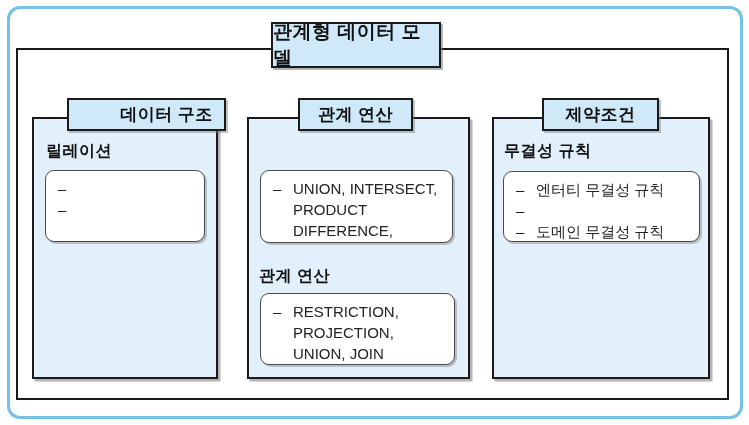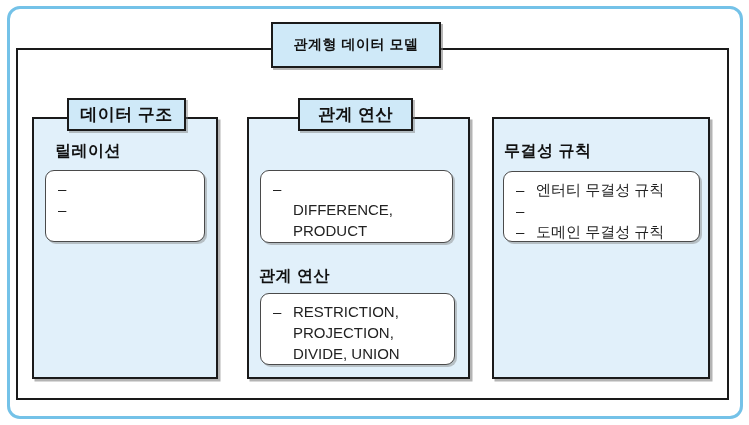--- a/index.html
+++ b/index.html
@@ -34,21 +34,21 @@
   }
   
   .title-box {
     position: absolute;
     left: 271px; top: 22px;
     width: 166px; height: 42px;
     background: #cfe9f8;
     border: 2px solid #1a1a1a;
     box-shadow: 2px 2px 0 rgba(120,120,120,0.55);
     display: flex; align-items: center; justify-content: center;
-    font-size: 14px; font-weight: bold; color: #111111;
+    font-size: 19px; font-weight: bold; color: #111111;
     z-index: 5;
     letter-spacing: 0.5px;
   }
   
   .panel {
     position: absolute;
     top: 117px;
     height: 258px;
     background: #e1f0fa;
     border: 2px solid #1a1a1a;
@@ -63,21 +63,21 @@
     position: absolute;
     top: 98px; height: 29px;
     background: #cfe9f8;
     border: 2px solid #1a1a1a;
     box-shadow: 2px 2px 0 rgba(120,120,120,0.45);
     display: flex; align-items: center; justify-content: center;
     font-size: 17px; font-weight: bold; color: #111111;
     z-index: 6;
     letter-spacing: 0.5px;
   }
-  .header-left   { left: 67px;  width: 115px; }
+  .header-left   { left: 67px;  width: 115px; padding-left: 40px; }
   .header-middle { left: 298px; width: 111px; }
   .header-right  { left: 542px; width: 113px; }
   
   .section-label {
     position: absolute;
     font-size: 16px; font-weight: bold; color: #111111;
     z-index: 3;
     letter-spacing: 0.5px;
     white-space: nowrap;
   }
@@ -107,62 +107,64 @@
 
 <div class="stage">
 
   <div class="outer-frame"></div>
   <div class="inner-frame"></div>
 
   <div class="title-box">관계형 데이터 모델</div>
 
   <div class="panel panel-left"></div>
   <div class="header-box header-left">데이터 구조</div>
-  <div class="section-label" style="left:46px; top:141px;margin-left:9px;">릴레이션</div>
+  <div class="section-label" style="left:46px; top:141px;">릴레이션</div>
   <div class="item-box" style="left:45px; top:170px; width:160px; height:72px;">
     <div class="item-row">
       <span class="dash">–</span>
     </div>
     <div class="item-row">
       <span class="dash">–</span>
     </div>
   </div>
 
   <div class="panel panel-middle"></div>
   <div class="header-box header-middle">관계 연산</div>
   <div class="item-box" style="left:260px; top:170px; width:193px; height:73px;">
     <div class="item-row">
       <span class="dash">–</span>
+      <span>UNION, INTERSECT,</span>
+    </div>
+    <div class="item-row">
+      <span class="dash"></span>
+      <span>PRODUCT</span>
     </div>
     <div class="item-row">
       <span class="dash"></span>
       <span>DIFFERENCE,</span>
-    </div>
-    <div class="item-row">
-      <span class="dash"></span>
-      <span>PRODUCT</span>
     </div>
   </div>
   <div class="section-label" style="left:259px; top:266px;">관계 연산</div>
   <div class="item-box" style="left:260px; top:293px; width:195px; height:72px;">
     <div class="item-row">
       <span class="dash">–</span>
       <span>RESTRICTION,</span>
     </div>
     <div class="item-row">
       <span class="dash"></span>
       <span>PROJECTION,</span>
     </div>
     <div class="item-row">
       <span class="dash"></span>
-      <span>DIVIDE, UNION</span>
+      <span>UNION, JOIN</span>
     </div>
   </div>
 
   <div class="panel panel-right"></div>
+  <div class="header-box header-right">제약조건</div>
   <div class="section-label" style="left:504px; top:141px;">무결성 규칙</div>
   <div class="item-box" style="left:503px; top:171px; width:197px; height:71px;">
     <div class="item-row">
       <span class="dash">–</span>
       <span>엔터티 무결성 규칙</span>
     </div>
     <div class="item-row">
       <span class="dash">–</span>
     </div>
     <div class="item-row">

